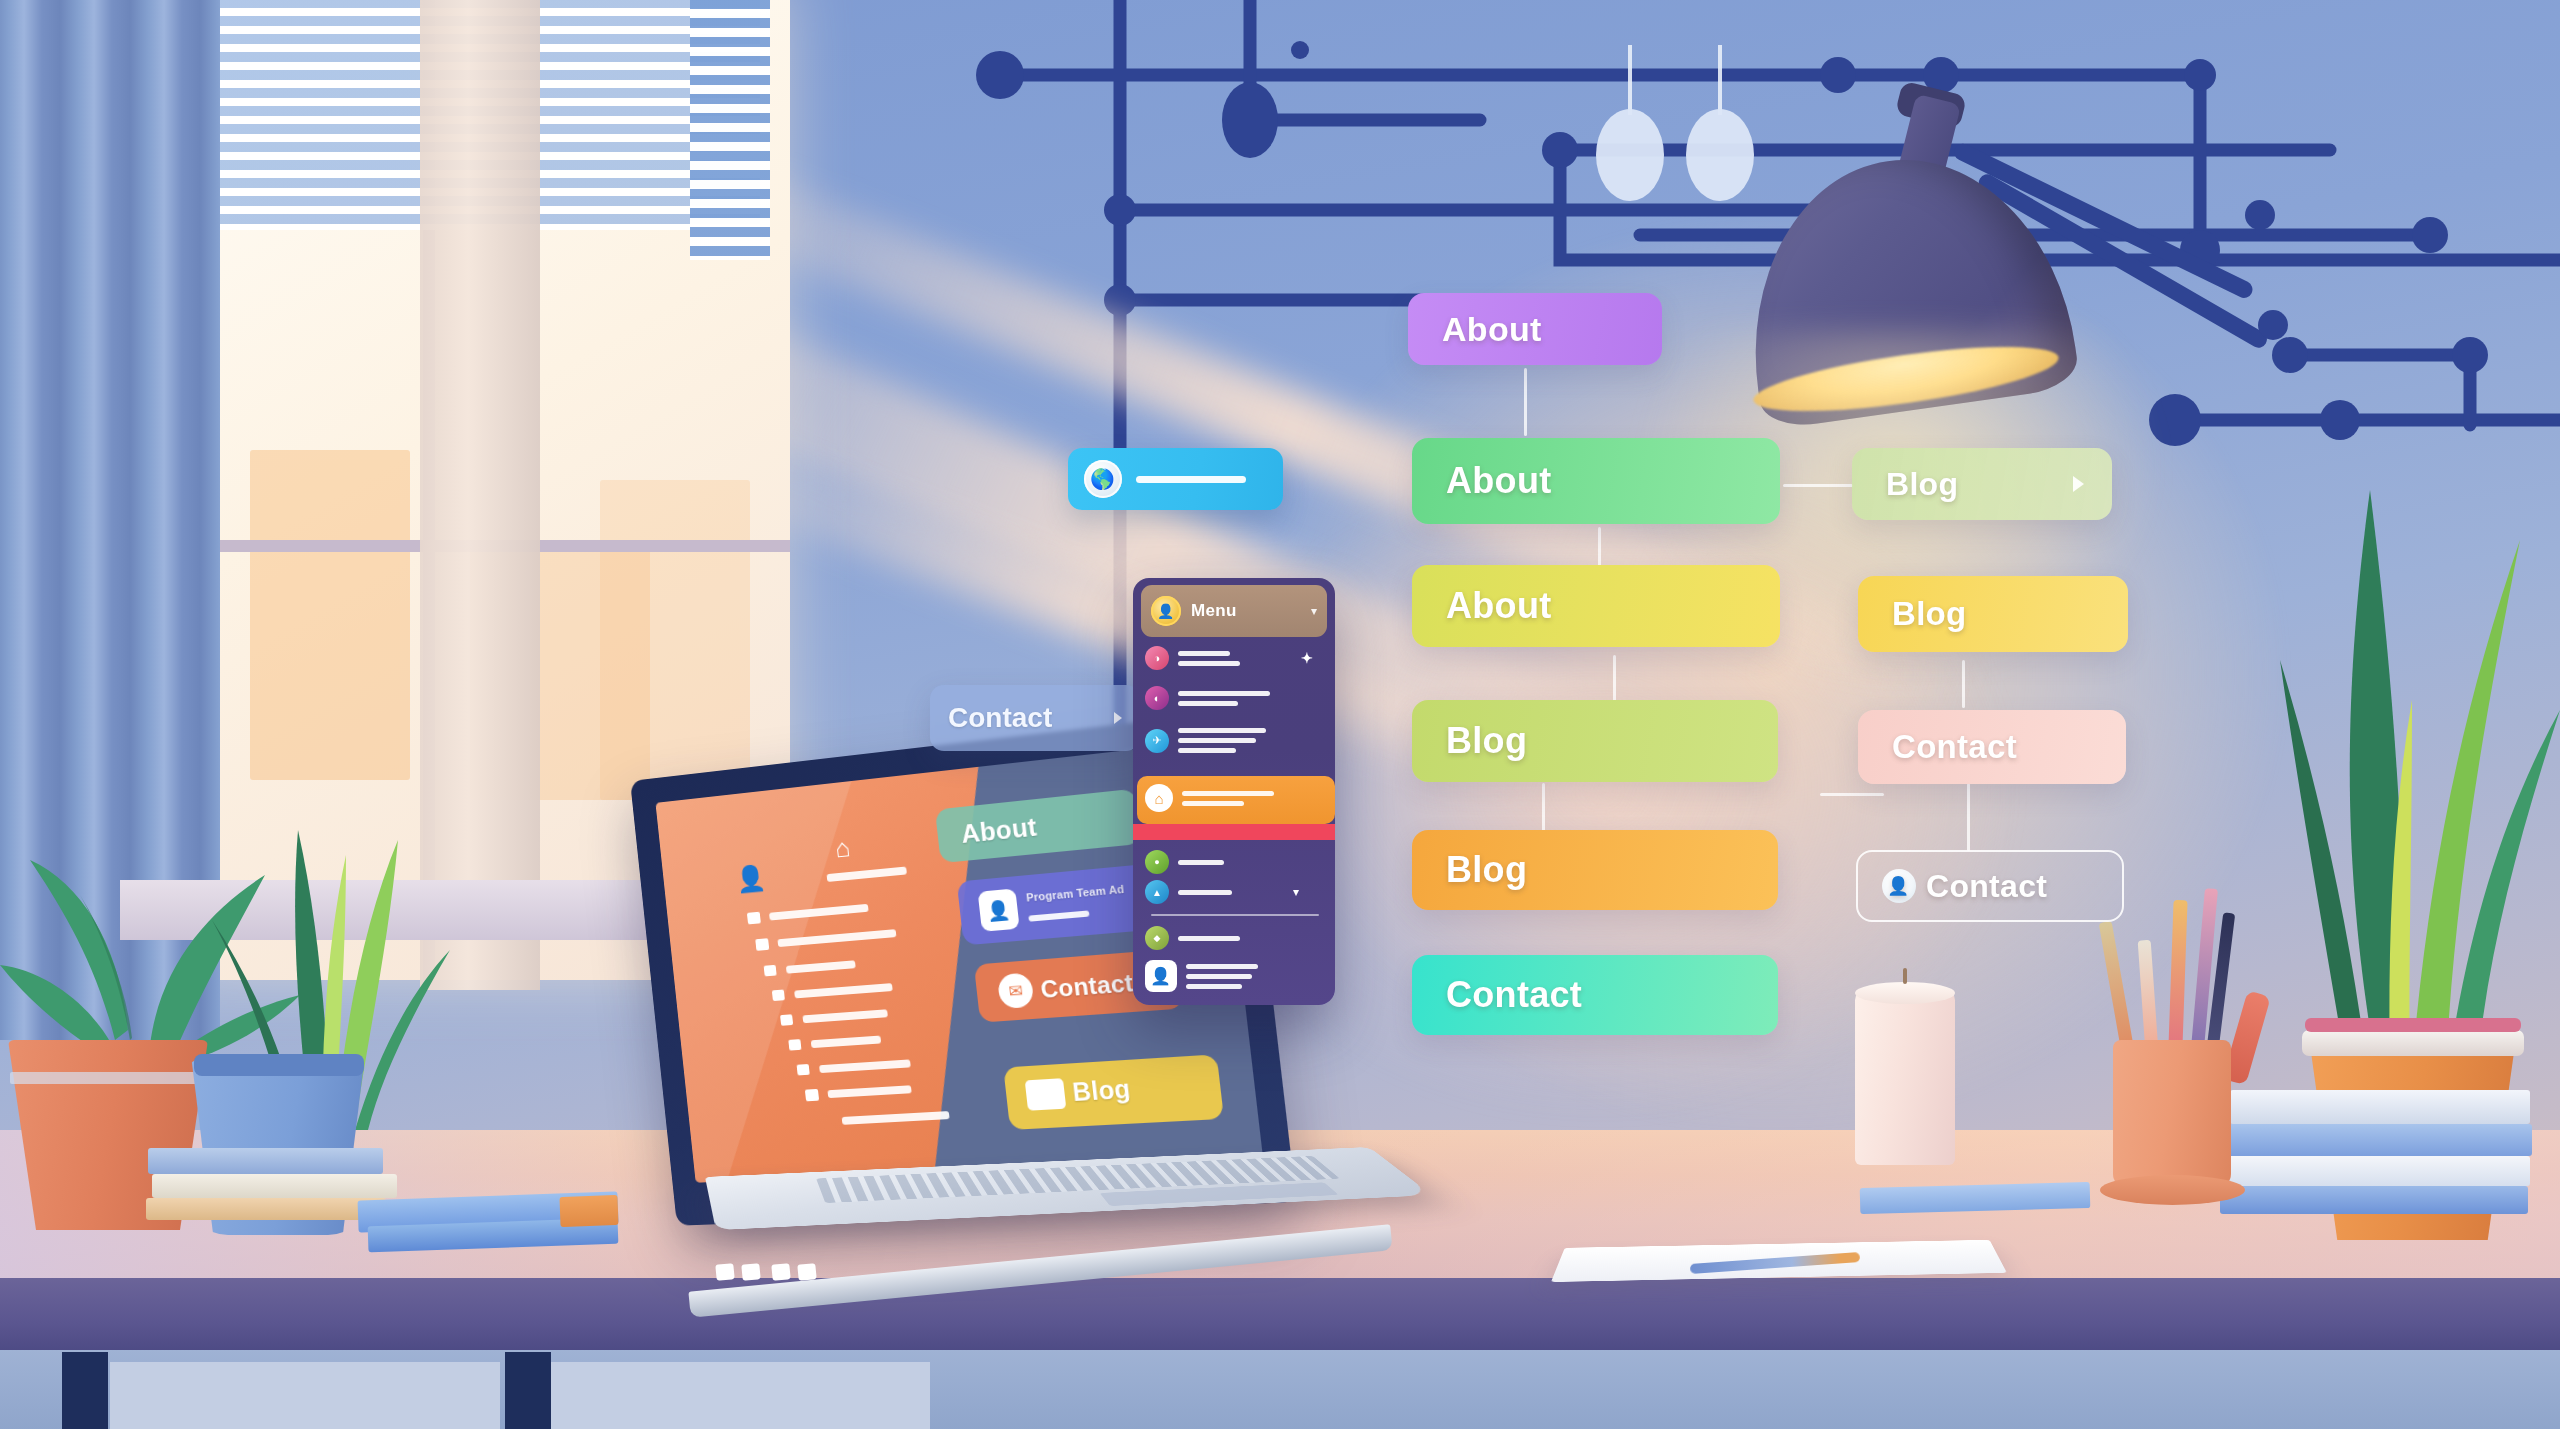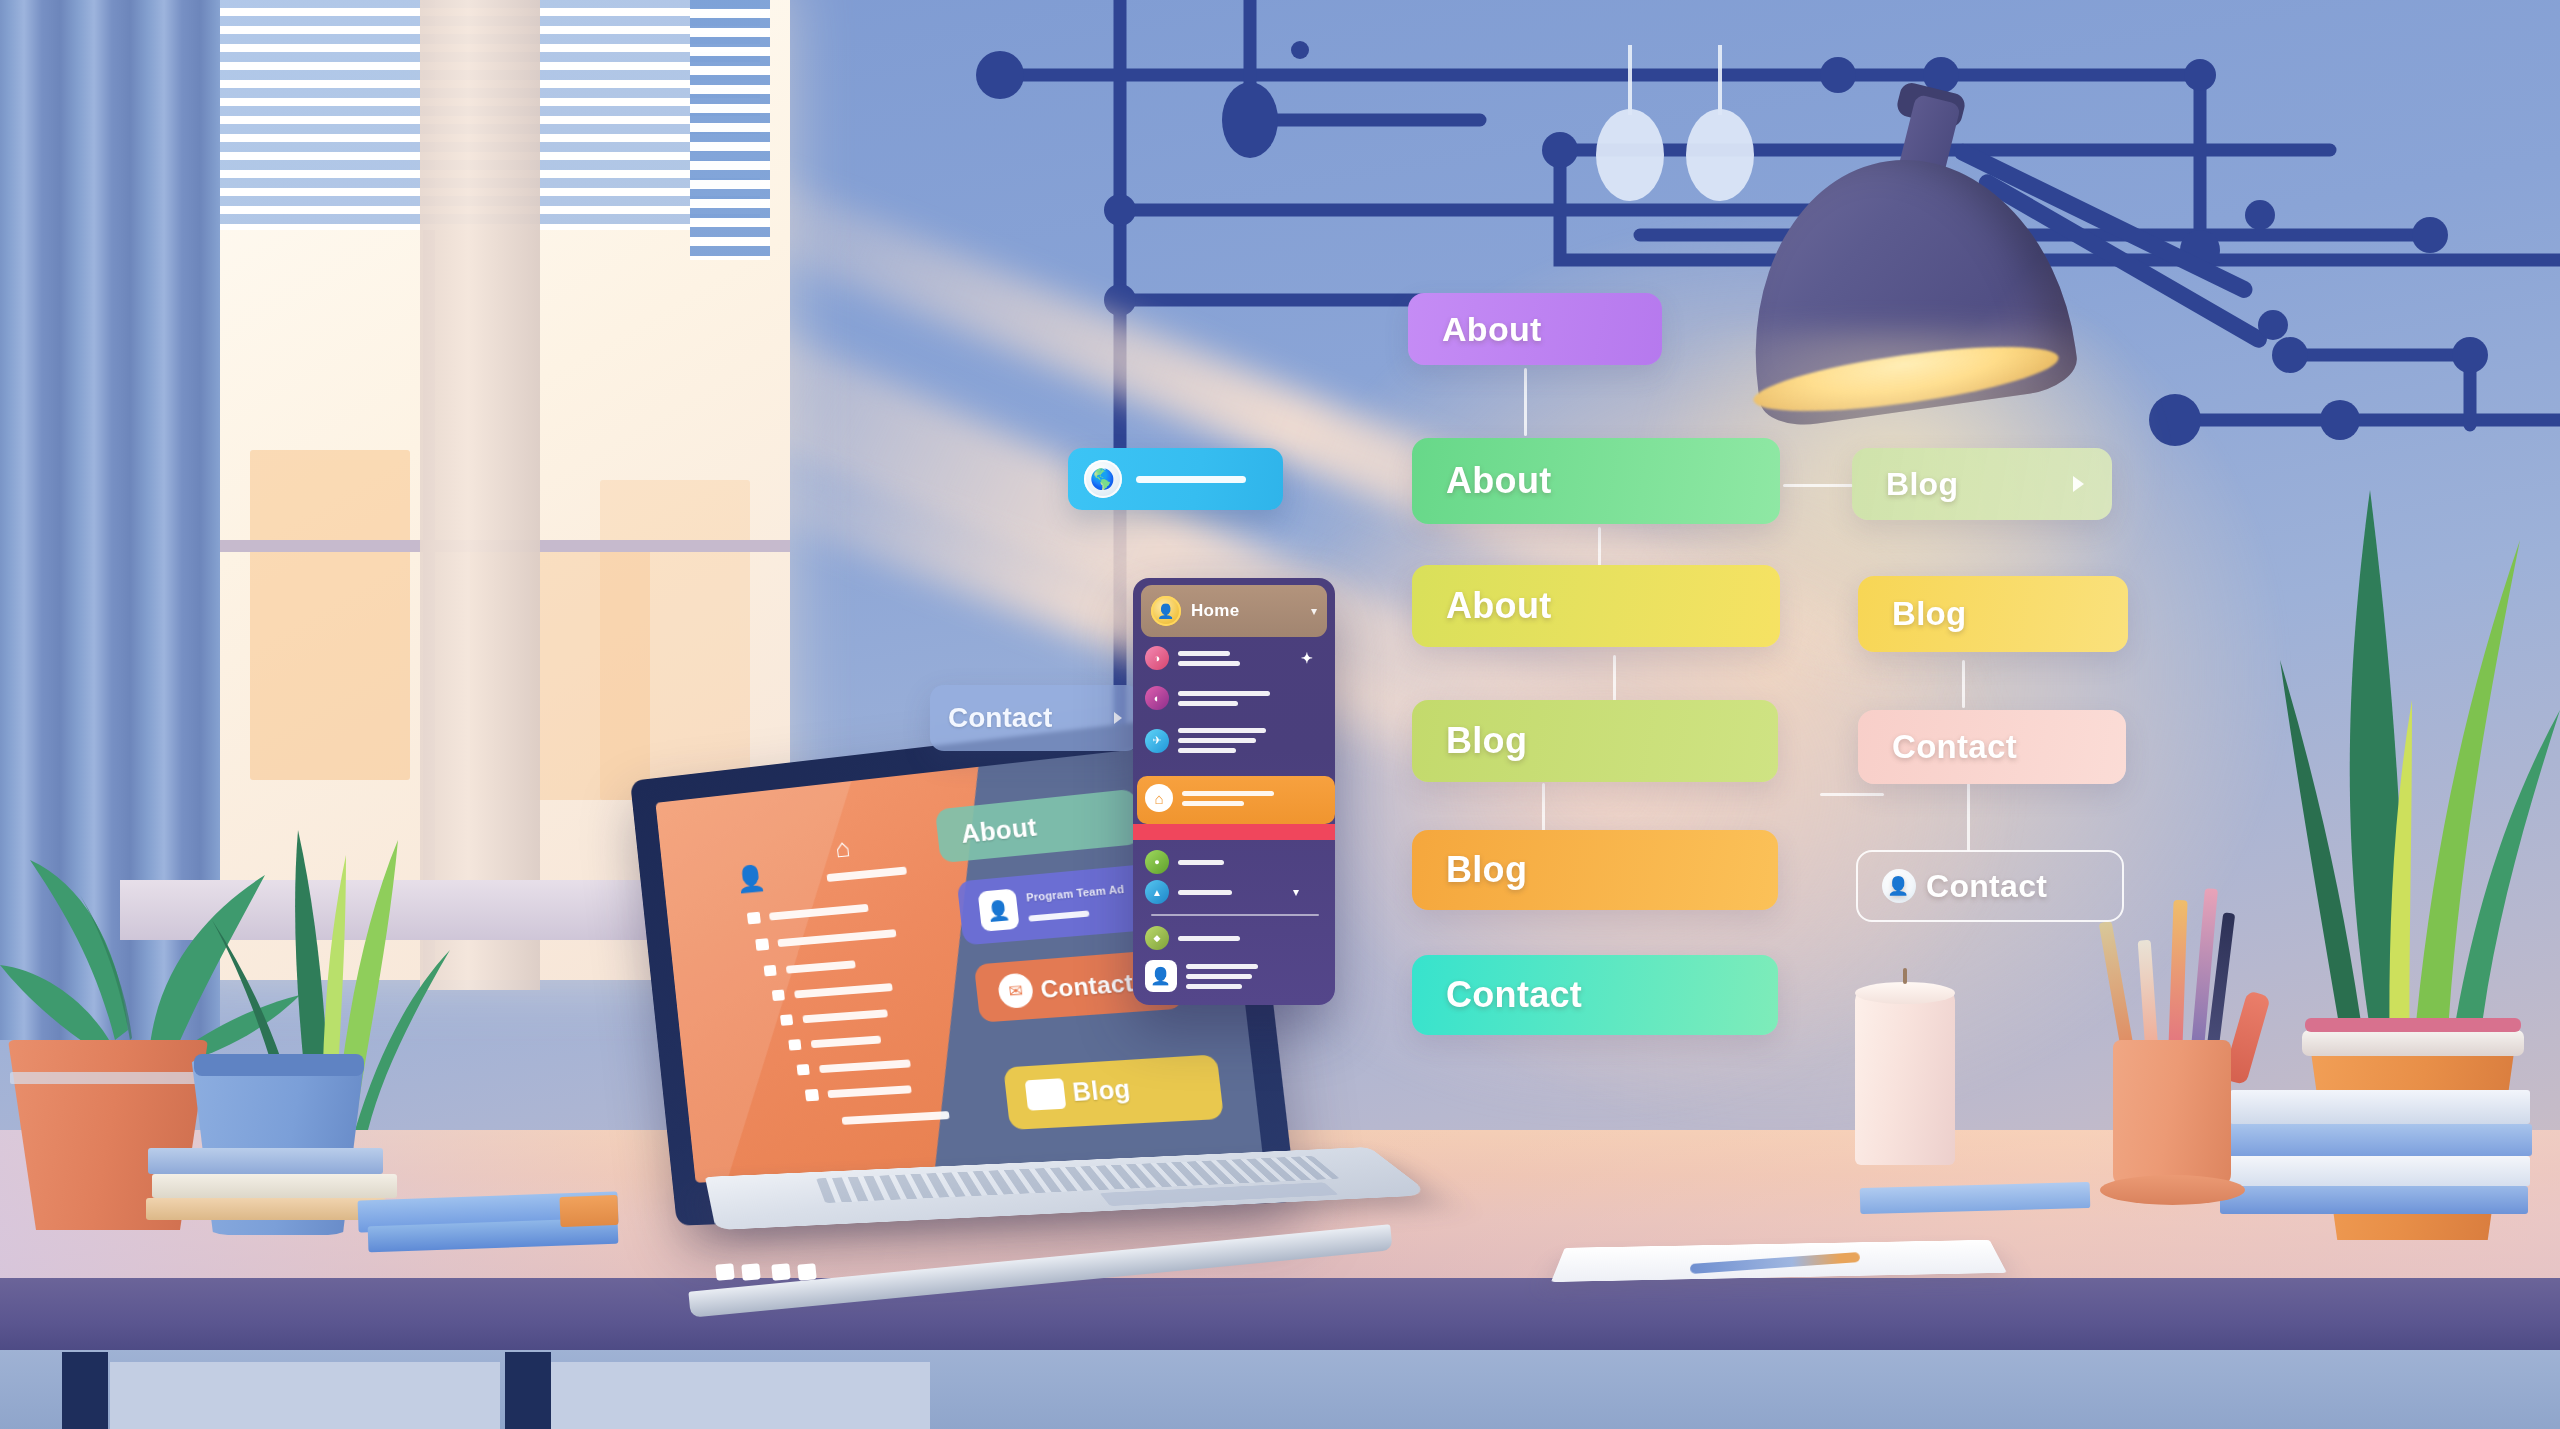--- a/index.html
+++ b/index.html
@@ -561,21 +561,21 @@
   </div>
 
   <div class="contact-pill">
     <span class="t">Contact</span>
     <span class="caret-r"></span>
   </div>
 
   <div class="menu-panel">
     <div class="menu-head">
       <span class="mi">👤</span>
-      <span class="mt">Home</span>
+      <span class="mt">Menu</span>
       <span class="menu-chev">▾</span>
     </div>
 
     <div style="position:absolute; left:168px; top:72px; color:#fff; font-size:14px; font-weight:700;">✦</div>
 
     <div class="m-row" style="left:0; top:68px;">
       <span class="m-ic" style="background:linear-gradient(135deg,#f58ab4,#d6456f); color:#fff;">◑</span>
       <span class="m-lines">
         <span class="m-line" style="width:52px"></span>
         <span class="m-line" style="width:62px"></span>

